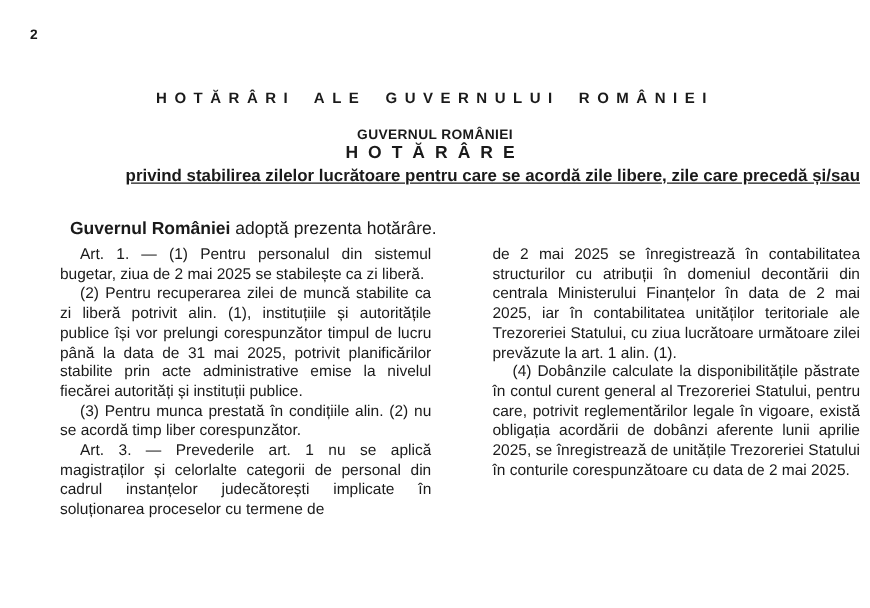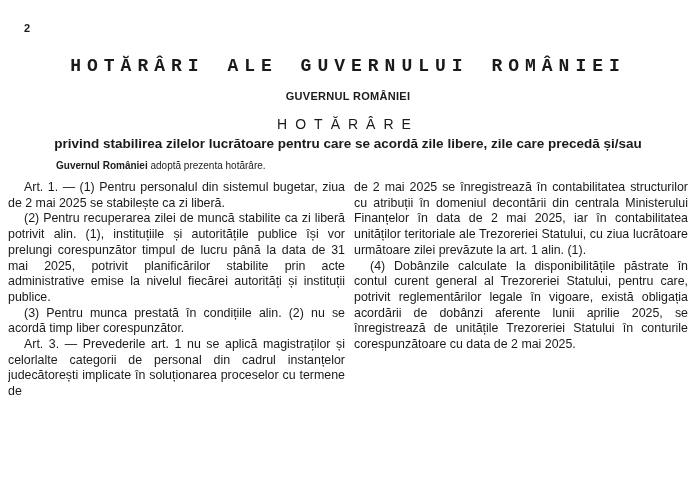--- a/index.html
+++ b/index.html
@@ -28,84 +28,83 @@
     white-space: nowrap;
   }
   .page-number {
     position: absolute;
     left: 16px;
     top: 0;
     font-size: 11px;
     font-weight: 700;
   }
   .section-heading {
-    margin-top: 21px;
+    margin-top: 33px;
     text-align: center;
-    font-size: 18px;
+    font-size: 12px;
     font-weight: 700;
     letter-spacing: 6px;
     word-spacing: 6px;
     white-space: nowrap;
     line-height: 20px;
-    font-family: Liberation Mono, monospace;
   }
   .issuer-heading {
     margin-top: 14px;
     text-align: center;
     font-size: 11px;
     font-weight: 700;
     letter-spacing: 0.3px;
     line-height: 12px;
   }
   .act-kind {
-    margin-top: 15px;
     text-align: center;
     font-size: 14px;
-    font-weight: 400;
+    font-weight: 700;
     letter-spacing: 8px;
     line-height: 15px;
     white-space: nowrap;
   }
   .act-title {
     margin-top: 2px;
-    text-align: center;
+    text-align: right;
     font-size: 13.5px;
     font-weight: 700;
     line-height: 19px;
+    text-decoration: underline;
   }
   .act-title div { white-space: nowrap; }
   .preamble {
     margin-top: 7px;
     font-size: 12.4px;
     line-height: 20px;
     text-align: justify;
     text-indent: 30px;
   }
   .enactment {
-    margin-top: 5px;
+    margin-top: 24px;
     margin-left: 48px;
-    font-size: 10px;
+    font-size: 14px;
     line-height: 16px;
   }
   .enactment .lead { font-weight: 700; }
   .columns {
     margin-top: 6px;
     display: grid;
     grid-template-columns: 337px 334px;
     column-gap: 9px;
     height: 246px;
     overflow: hidden;
   }
   .col {
     font-size: 12.4px;
     line-height: 15.7px;
     text-align: justify;
     overflow: hidden;
   }
-  .para { text-indent: 16px; }
+  .para { text-indent: 16px; margin-left: 40px; }
   .para.no-indent { text-indent: 0; }
 </style>
 </head>
 <body>
 
 <div class="page">
 
   <div class="running-header">
     <span class="page-number">2</span>
   </div>

